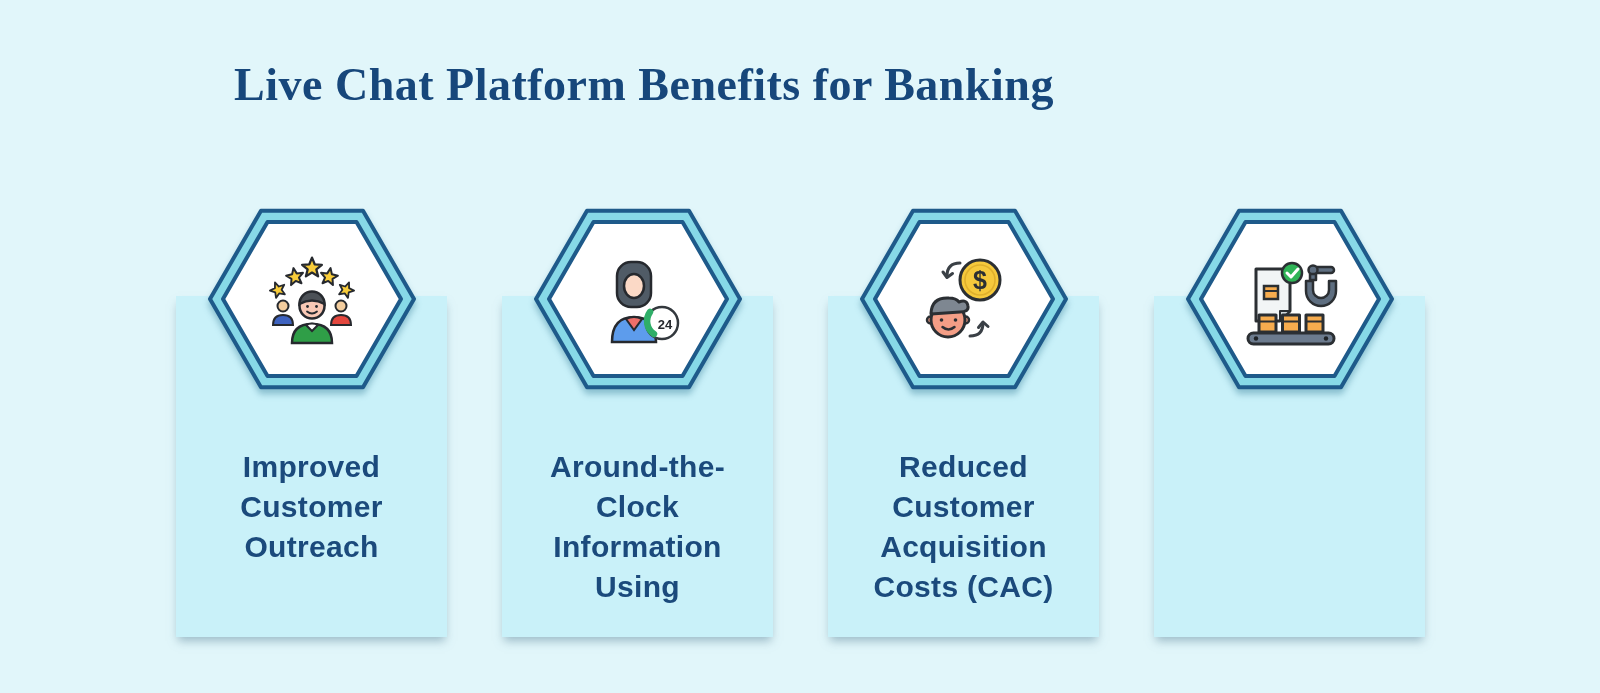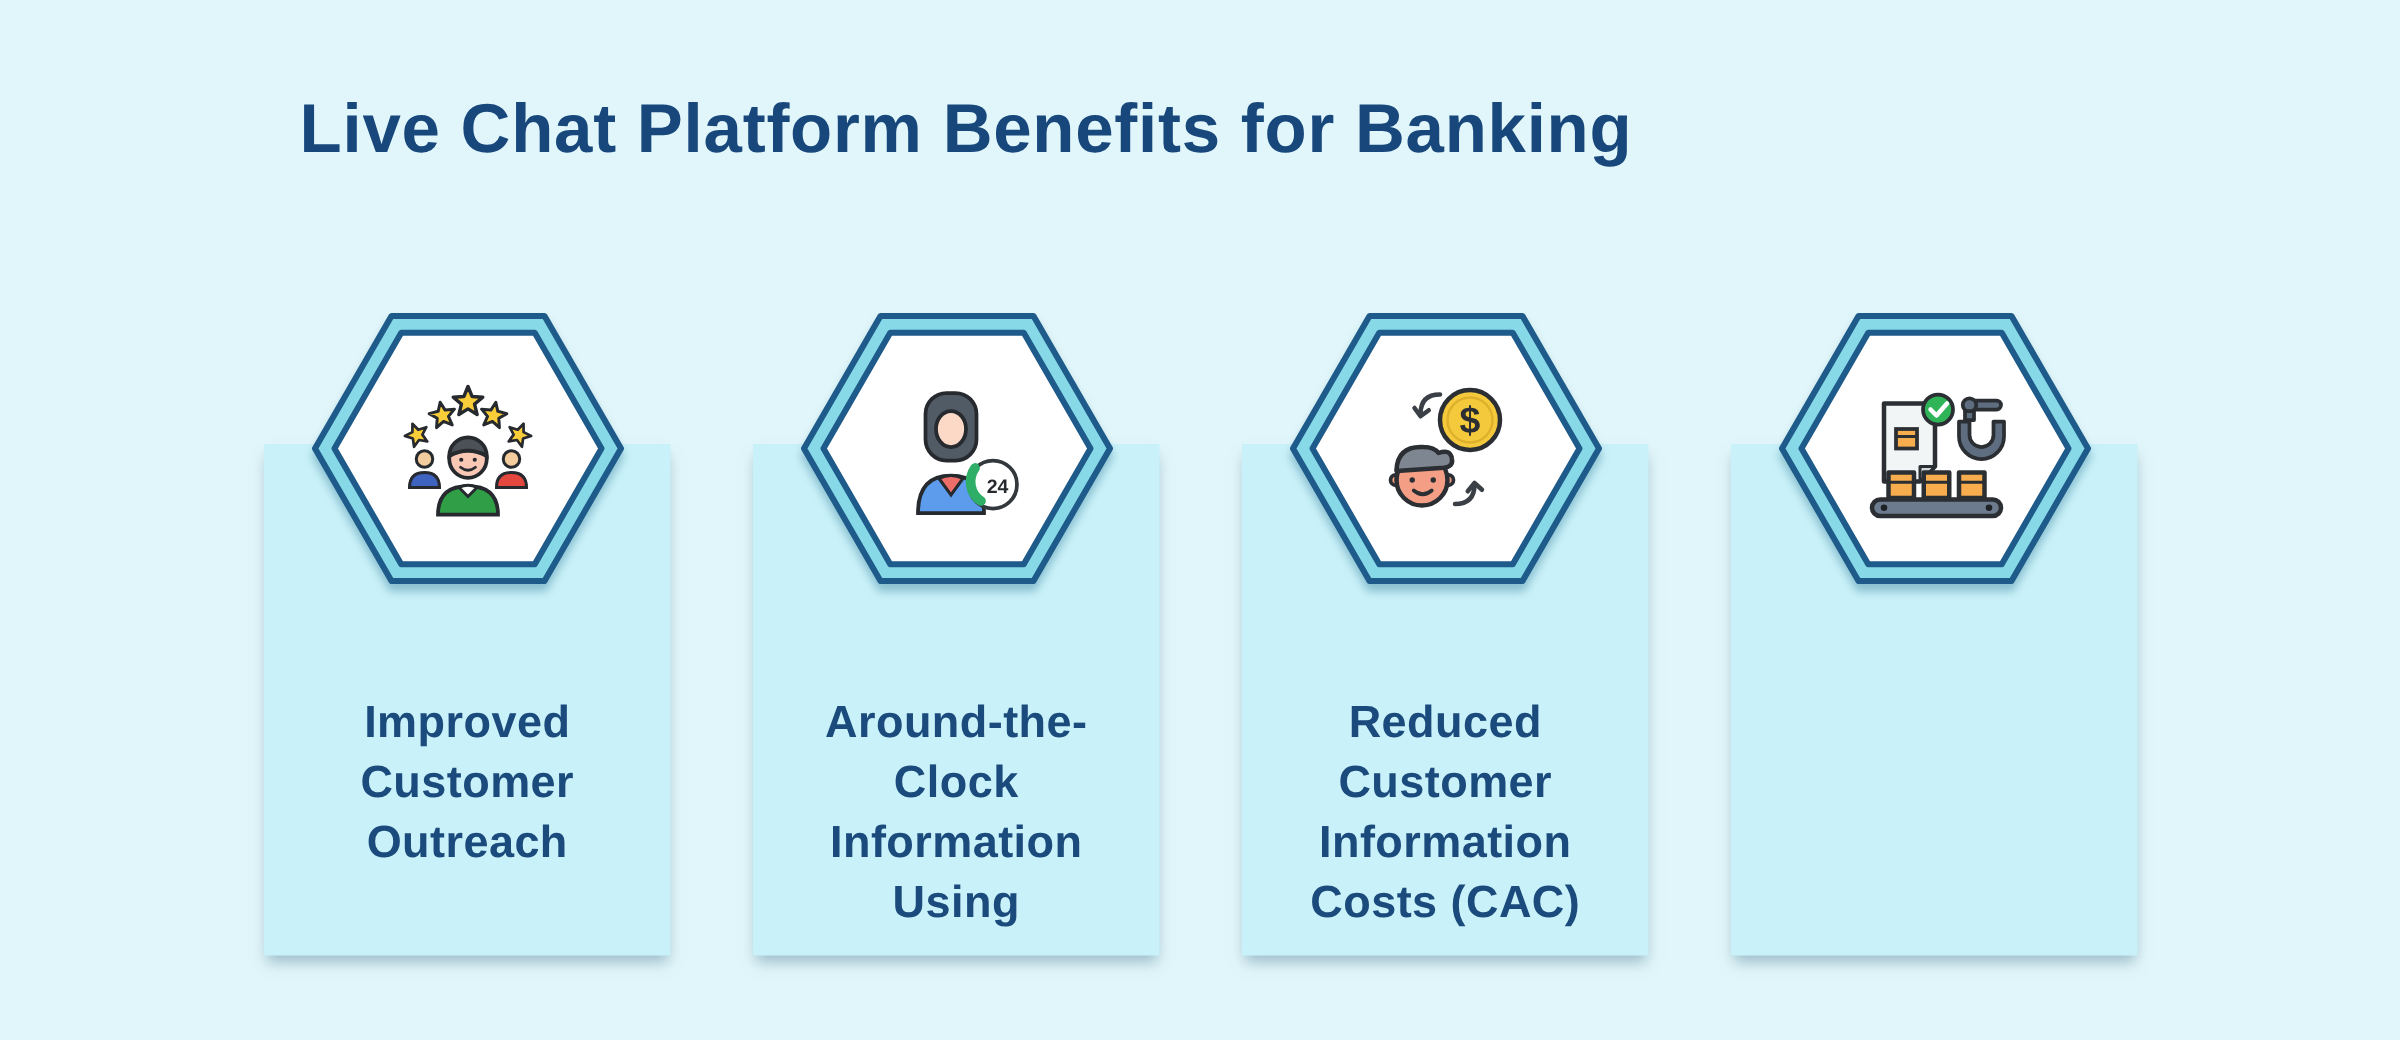--- a/index.html
+++ b/index.html
@@ -7,20 +7,21 @@
     width:1600px;height:693px;position:relative;overflow:hidden;
     background:#e1f6fa;
     font-family:"Liberation Sans", sans-serif;
   }
   .title{
     position:absolute;top:56px;left:0;width:1288px;
     text-align:center;
     font-size:46px;line-height:58px;font-weight:bold;
     color:#17477b;letter-spacing:.5px;
     margin:0;
+    font-family:Liberation Serif, serif;
   }
   .cards{
     position:absolute;left:176px;top:296px;
     display:flex;gap:55px;
   }
   .card{
     position:relative;
     width:271px;height:341px;
     background:#c9f1f9;
     box-shadow:0 6px 9px -2px rgba(100,140,160,.55);
@@ -34,21 +35,21 @@
     position:absolute;inset:0;
     filter:drop-shadow(0 5px 3px rgba(35,110,140,.38));
   }
   .icon-slot{
     position:absolute;left:50%;top:50%;
     width:106px;height:100px;
     transform:translate(-50%,-50%);
   }
   .icon-slot svg{width:106px;height:100px;display:block;}
   .card-label{
-    position:absolute;top:166px;left:17px;right:17px;
+    position:absolute;top:151px;left:17px;right:17px;
     text-align:center;
     font-size:30px;line-height:40px;font-weight:600;
     color:#1b4a7c;letter-spacing:.3px;
   }
 </style>
 </head>
 <body>
 
 <h1 class="title">Live Chat Platform Benefits for Banking</h1>
 
@@ -130,21 +131,21 @@
     <path d="M28.5,78 q6,5 12,0" stroke="#2b2f33" stroke-width="2.5" fill="none" stroke-linecap="round"></path>
     <g stroke="#3a4046" stroke-width="3" fill="none" stroke-linecap="round" stroke-linejoin="round">
       <path d="M46,14 q-13,0 -13,13"></path>
       <path d="M29,23 l4,5.5 l5.5,-4"></path>
       <path d="M56,87 q13,0 13,-13"></path>
       <path d="M64.5,78.5 l4.5,-5.5 l5,4.5"></path>
     </g>
   </svg>
         </span>
     </div>
-    <div class="card-label">Reduced Customer Information Costs (CAC)</div>
+    <div class="card-label">Reduced Customer Acquisition Costs (CAC)</div>
   </div>
 
   <div class="card">
     <div class="hex-wrap">
       <svg class="hex" viewBox="0 0 212 184">
         <polygon points="4,92 55,3.7 157,3.7 208,92 157,180.3 55,180.3" fill="#87d9e7" stroke="#1e5a8a" stroke-width="4" stroke-linejoin="round"></polygon>
         <polygon points="17,92 61.5,14.9 150.5,14.9 195,92 150.5,169.1 61.5,169.1" fill="#ffffff" stroke="#1e5a8a" stroke-width="4" stroke-linejoin="round"></polygon>
       </svg>
       <span class="icon-slot">
           <svg viewBox="0 0 100 100">

